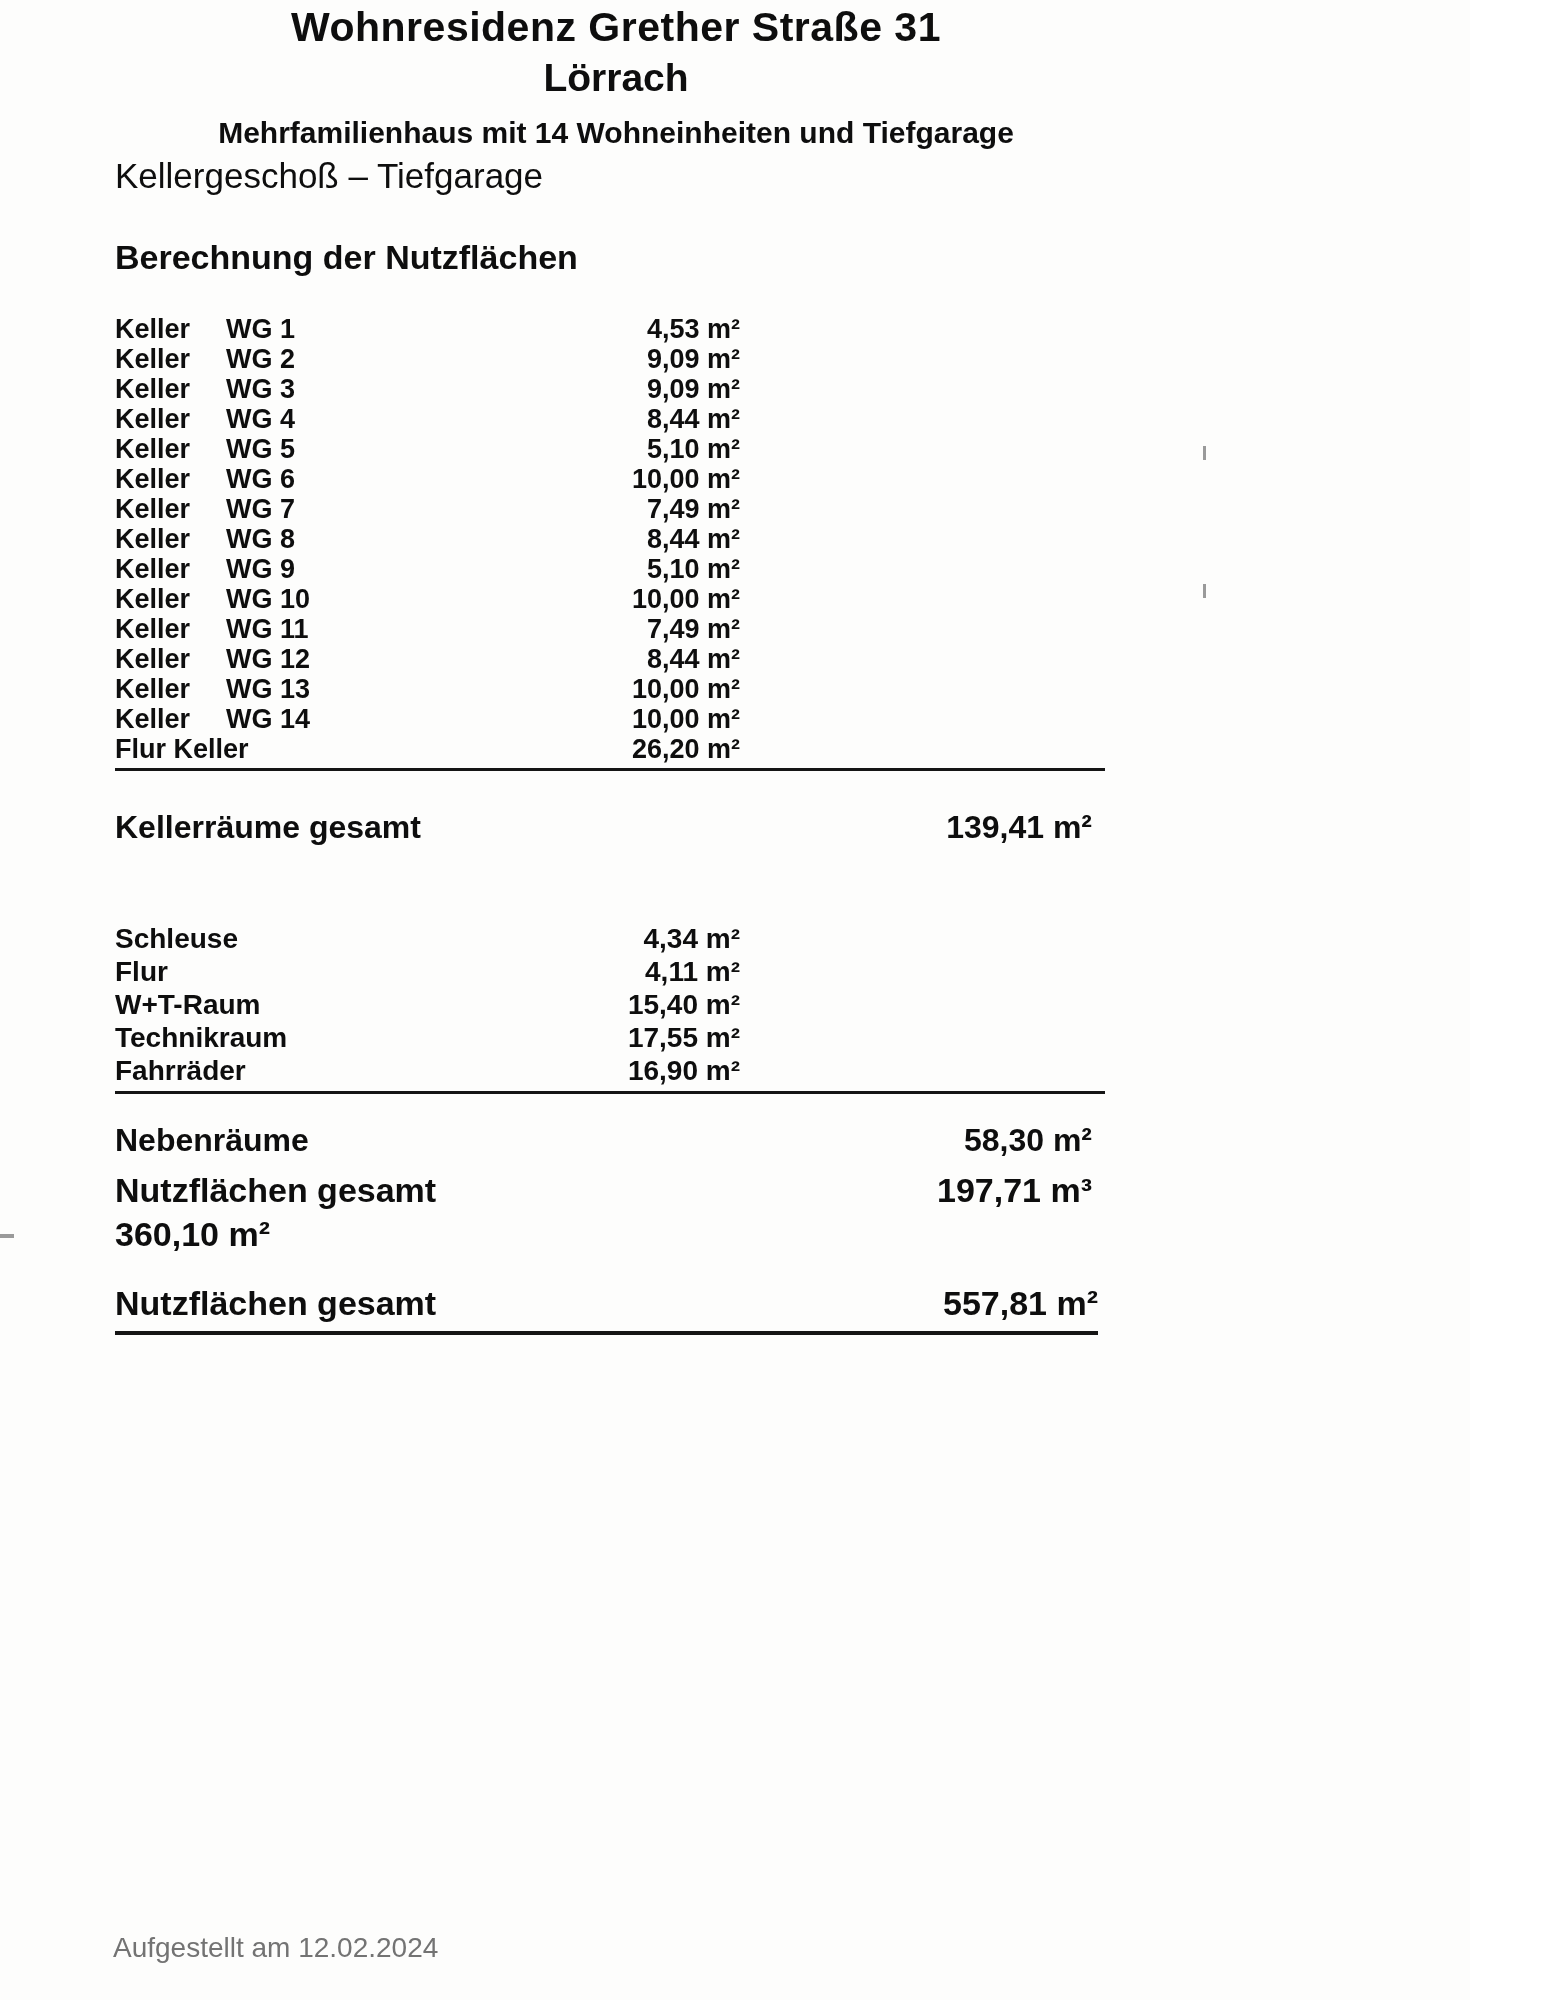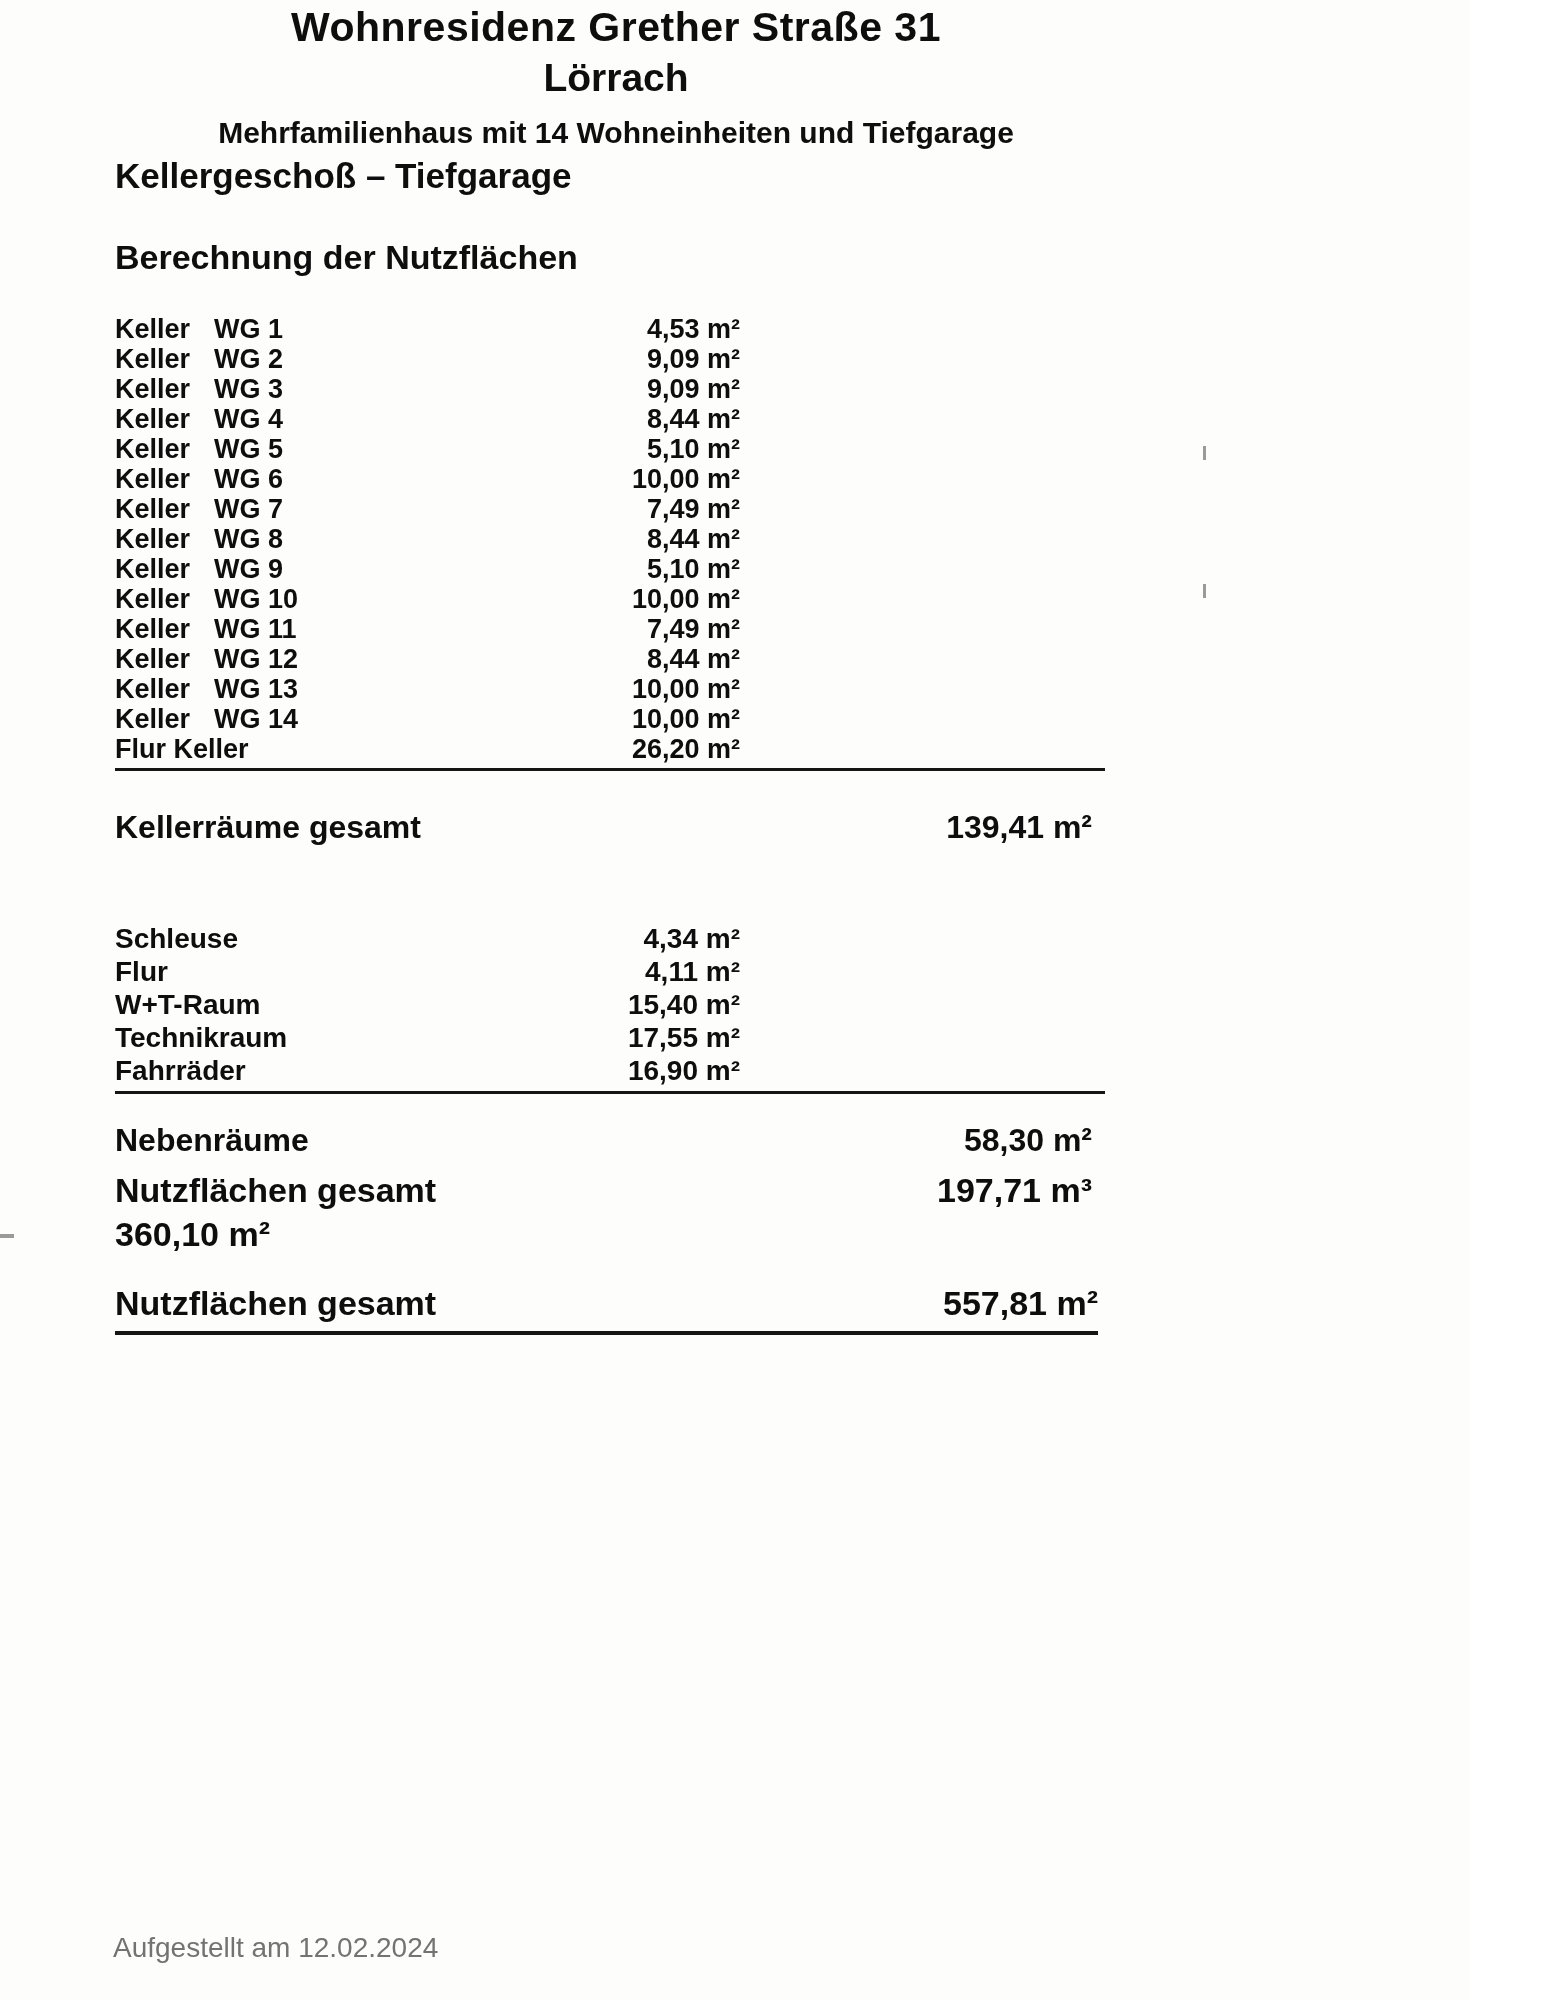--- a/index.html
+++ b/index.html
@@ -22,33 +22,33 @@
     left: 0;
     width: 1232px;
     text-align: center;
     font-weight: bold;
   }
   .header h1 { margin: 0; font-size: 41px; letter-spacing: 0.5px; }
   .header h2 { margin: 5px 0 16px; font-size: 39px; }
   .header h3 { margin: 7px 0 0; font-size: 30px; }
   .section-heading {
     position: absolute; top: 156px; left: 115px;
-    margin: 0; font-size: 35px; font-weight: bold;
+    margin: 0; font-size: 35px; font-weight: normal;
   }
   .calc-heading {
     position: absolute; top: 238px; left: 115px;
     margin: 0; font-size: 34px; font-weight: bold; text-align: right;
   }
   .keller-block { position: absolute; top: 314px; left: 115px; width: 990px; }
   .rows { display: flex; flex-direction: column; }
   .row {
     display: flex; justify-content: space-between;
     width: 625px; font-weight: bold; font-size: 27px; line-height: 30px;
   }
-  .row-left { display: inline-flex; gap: 24px; }
+  .row-left { display: inline-flex; gap: 36px; }
   .row-value { text-align: right; white-space: nowrap; }
   .rule { border-top: 3px solid #151515; width: 990px; margin-top: 4px; }
   .total-row {
     display: flex; justify-content: space-between;
     width: 977px; font-weight: bold; font-size: 32px; margin-top: 38px;
   }
   .neben-block { position: absolute; top: 922px; left: 115px; width: 990px; }
   .neben-block .row { font-size: 28px; line-height: 33px; }
   .neben-block .total-row { margin-top: 28px; }
   .summary-block { position: absolute; top: 1168px; left: 115px; }

